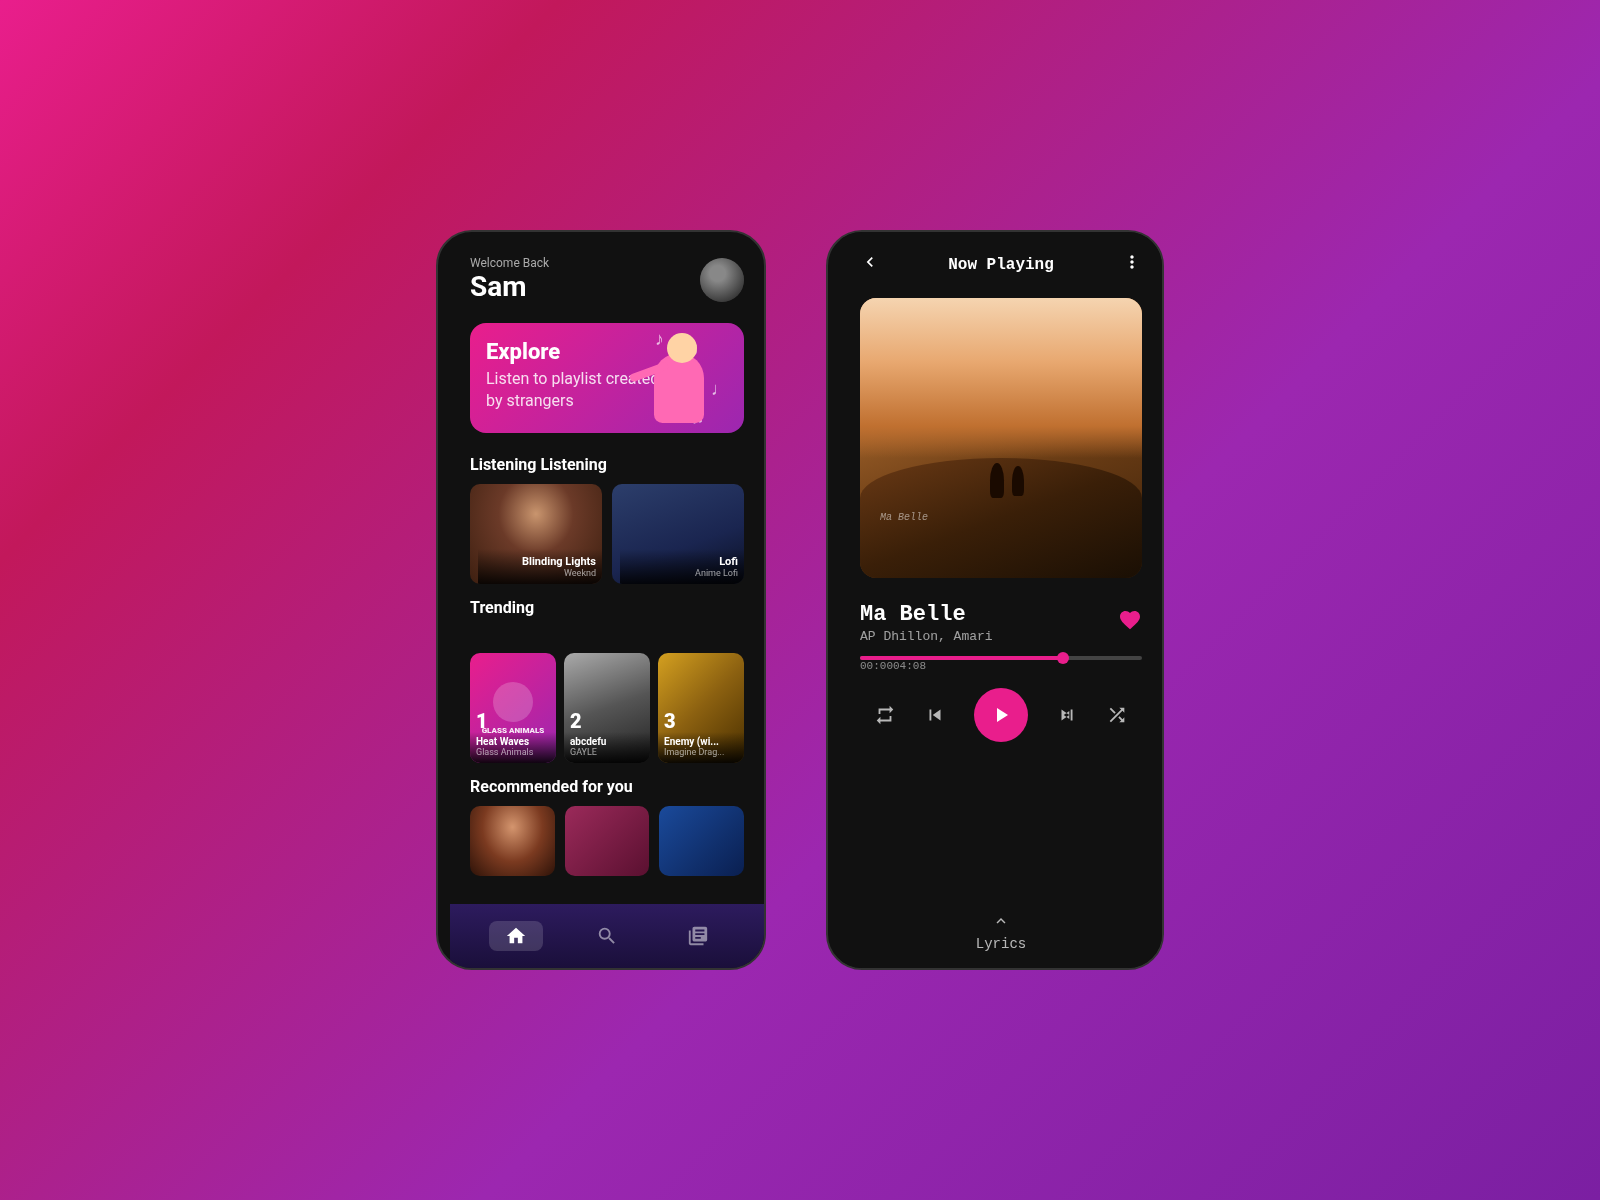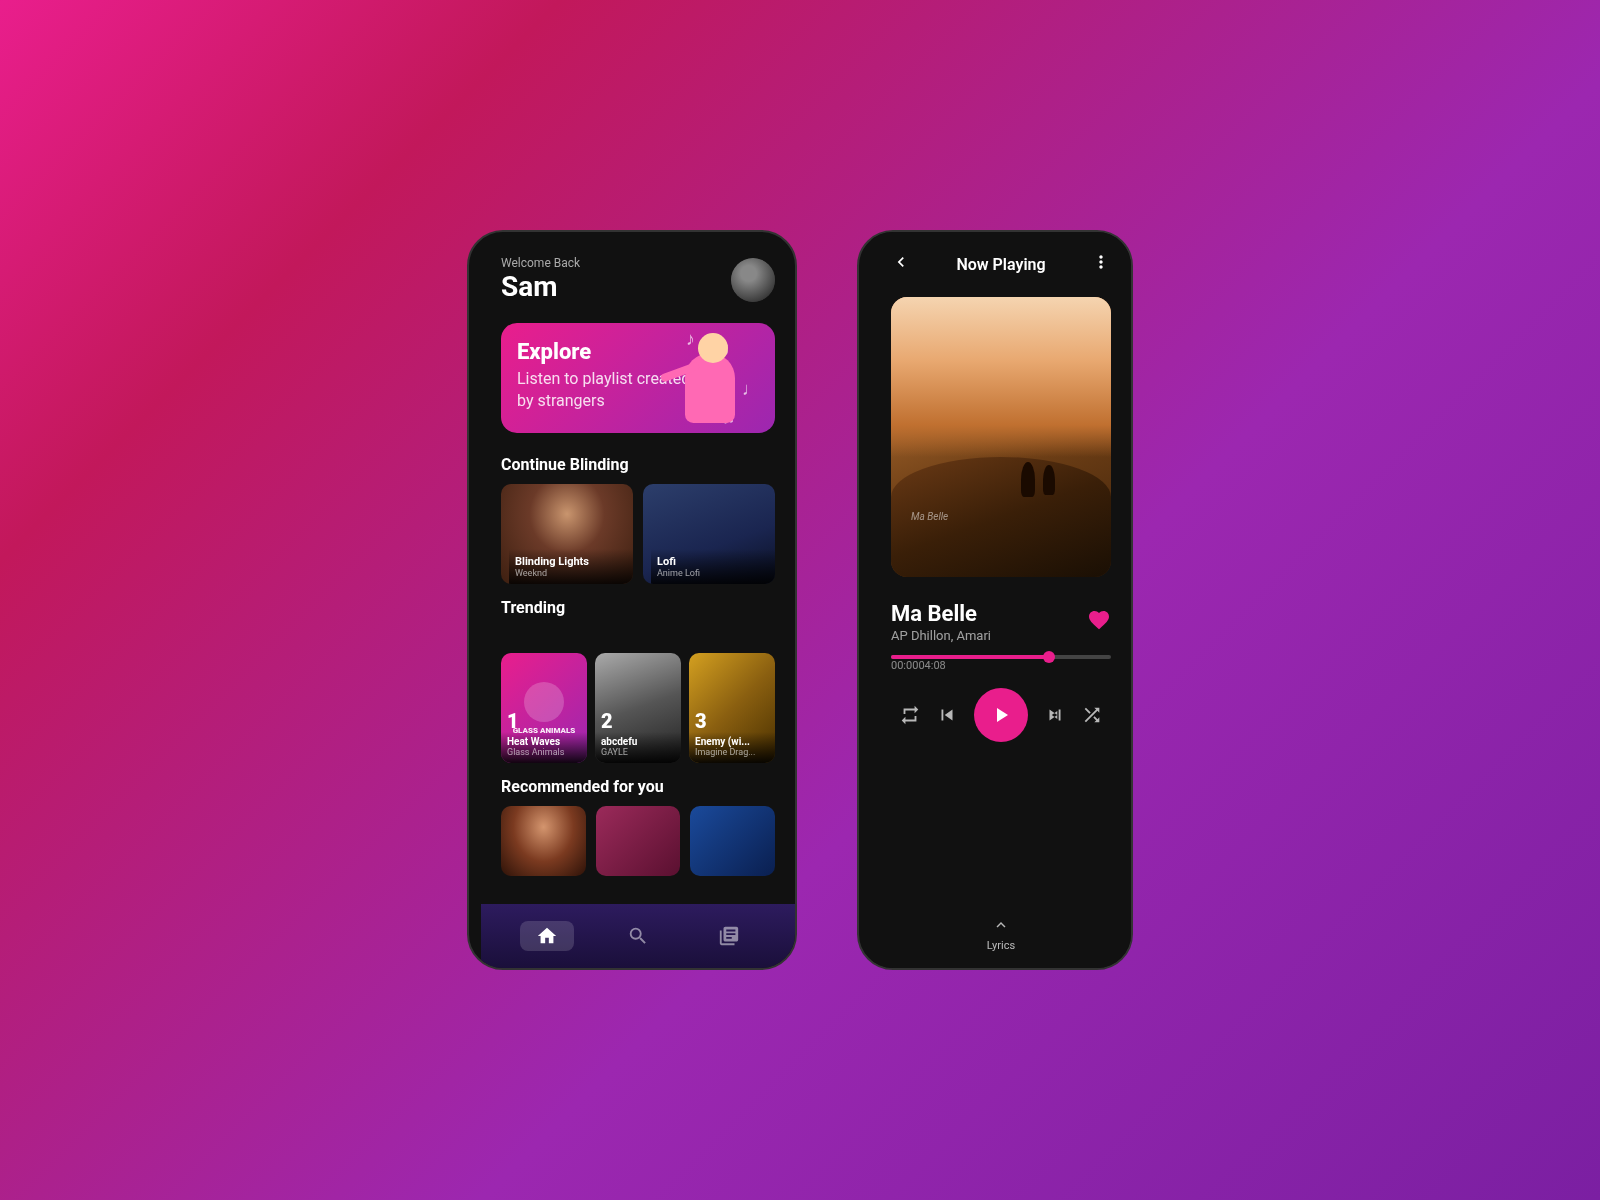--- a/index.html
+++ b/index.html
@@ -166,20 +166,21 @@
       cursor: pointer;
       height: 100px;
     }
     .card-overlay {
       position: absolute;
       bottom: 0;
       left: 8px;
       right: 0;
       background: linear-gradient(transparent, rgba(0,0,0,0.85));
       padding: 6px 6px 6px;
+      text-align: right;
     }
     .card-title {
       color: #fff;
       font-size: 11px;
       font-weight: 700;
     }
     .card-artist {
       color: rgba(255,255,255,0.6);
       font-size: 9px;
     }
@@ -284,22 +285,23 @@
       padding: 4px 16px;
       border-radius: 8px;
     }
     .nav-item.active {
       color: #fff;
       background: rgba(255,255,255,0.15);
     }
 
     
     .phone-right {
-      width: 276px;
+      width: 338px;
       height: 740px;
+      font-family: Liberation Mono, monospace;
     }
 
     .phone-right .phone-inner {
       width: 100%;
       height: 100%;
       display: flex;
       flex-direction: column;
       overflow: hidden;
       background: #111;
     }
@@ -482,21 +484,21 @@
       margin-top: auto;
       cursor: pointer;
     }
     .lyrics-chevron {
       color: rgba(255,255,255,0.7);
       font-size: 14px;
       margin-bottom: 2px;
     }
     .lyrics-label {
       color: rgba(255,255,255,0.7);
-      font-size: 11px;
+      font-size: 14px;
     }
 
     
     .heat-art {
       width: 100%;
       height: 100%;
       background: linear-gradient(135deg, #e91e8c 0%, #9c27b0 100%);
       display: flex;
       align-items: center;
       justify-content: center;
@@ -566,21 +568,21 @@
         <div class="music-note note1">♪</div>
         <div class="music-note note2">♫</div>
         <div class="music-note note3">♩</div>
         <div class="music-note note4">♬</div>
         <div class="figure-body"></div>
         <div class="figure-head"></div>
         <div class="figure-arm"></div>
       </div>
     </div>
 
-    <div class="section-title">Continue Blinding</div>
+    <div class="section-title">Listening Listening</div>
     <div class="continue-row">
       <div class="music-card">
         <div class="weeknd-face"></div>
         <div class="card-overlay">
           <div class="card-title">Blinding Lights</div>
           <div class="card-artist">Weeknd</div>
         </div>
       </div>
       <div class="music-card">
         <div class="lofi-art"></div>

